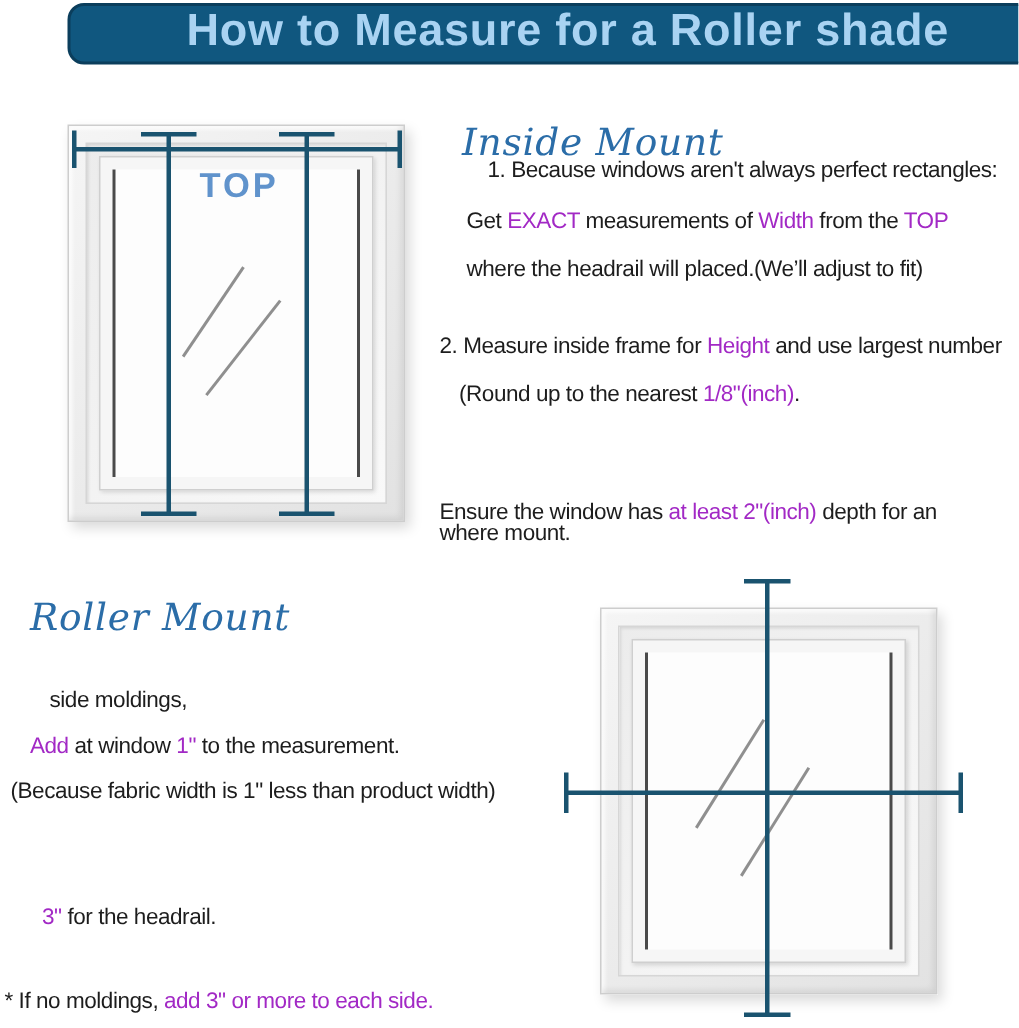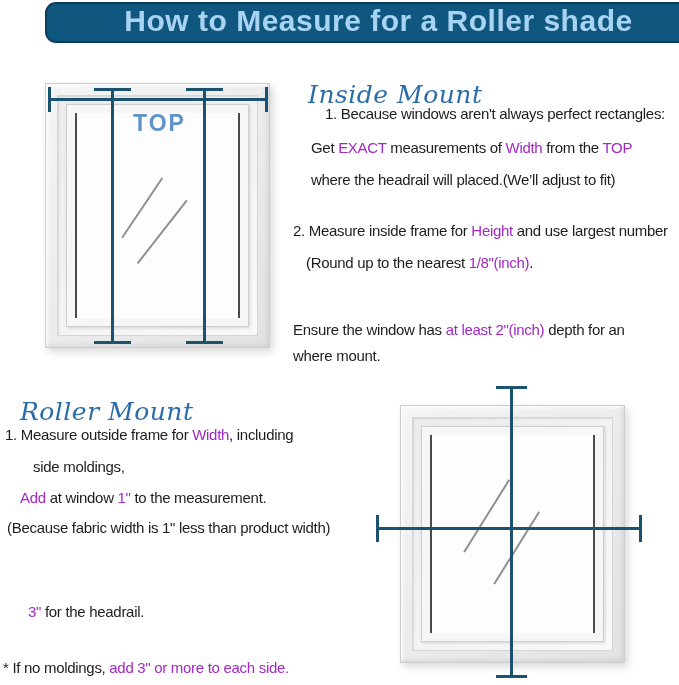--- a/index.html
+++ b/index.html
@@ -83,25 +83,24 @@
   <div class="ml" style="left:186px;top:341px;width:37px;height:3px;"></div>
 
   <div class="top-label" style="left:133px;top:110px;">TOP</div>
 
   <h2 class="sec-h" style="left:292px;top:64px;">Inside Mount</h2>
   <div class="tl" style="left:293px;top:104px;margin-left:32px;"><span>1. Because windows aren't always perfect rectangles:</span></div>
   <div class="tl" style="left:311px;top:170px;"><span>where the headrail will placed.(We’ll adjust to fit)</span></div>
   <div class="tl" style="left:311px;top:138px;"><span>Get </span><span class="purple">EXACT</span><span> measurements of </span><span class="purple">Width</span><span> from the </span><span class="purple">TOP</span></div>
   <div class="tl" style="left:293px;top:221px;"><span>2. Measure inside frame for </span><span class="purple">Height</span><span> and use largest number</span></div>
   <div class="tl" style="left:306px;top:253px;"><span>(Round up to the nearest </span><span class="purple">1/8"(inch)</span><span>.</span></div>
-  <div class="tl" style="left:293px;top:320px;"><span>Ensure the window has </span><span class="purple">at least 2"(inch)</span><span> depth for an</span></div>
+  <div class="tl" style="left:293px;top:332px;"><span>Ensure the window has </span><span class="purple">at least 2"(inch)</span><span> depth for an</span></div>
   <div class="tl" style="left:293px;top:346px;"><span>where mount.</span></div>
 
   <h2 class="sec-h" style="left:4px;top:381px;">Roller Mount</h2>
-  <div class="tl" style="left:5px;top:425px;"><span>1. Measure outside frame for </span><span class="purple">Width</span><span>, including</span></div>
   <div class="tl" style="left:33px;top:457px;"><span>side moldings,</span></div>
   <div class="tl" style="left:20px;top:488px;"><span class="purple">Add</span><span> at window </span><span class="purple">1"</span><span> to the measurement.</span></div>
   <div class="tl" style="left:7px;top:518px;"><span>(Because fabric width is 1" less than product width)</span></div>
   <div class="tl" style="left:28px;top:602px;"><span class="purple">3"</span><span>  for the headrail.</span></div>
   <div class="tl" style="left:3px;top:658px;"><span>* If no moldings, </span><span class="purple">add 3" or more to each side.</span></div>
 
   <div class="window" style="left:400px;top:405px;width:225px;height:258px;">
     <div class="w-step"></div>
     <div class="w-mid"></div>
     <div class="w-glass">

